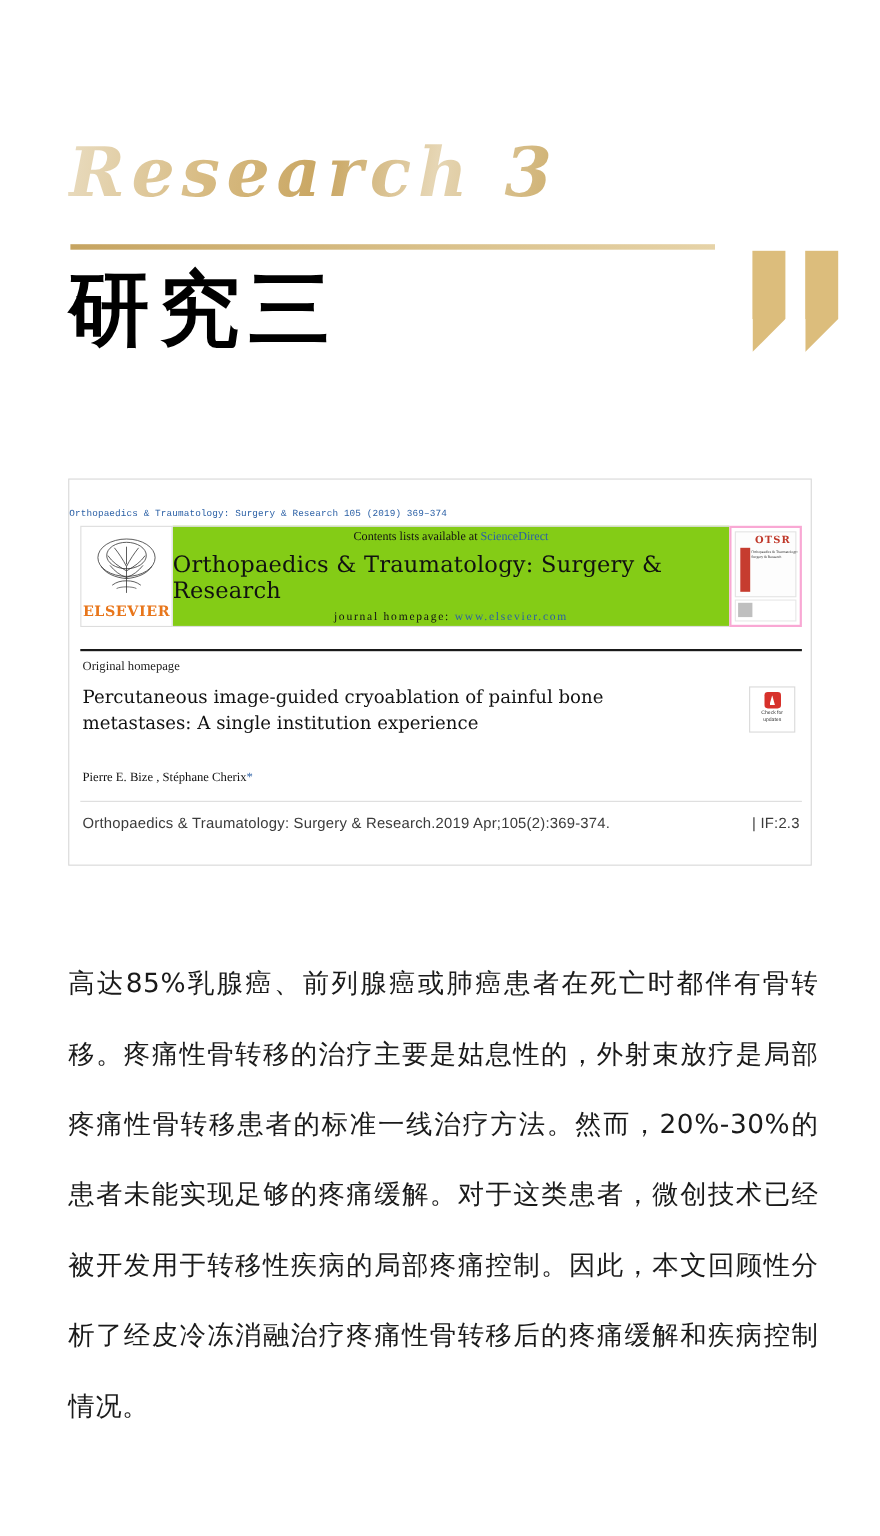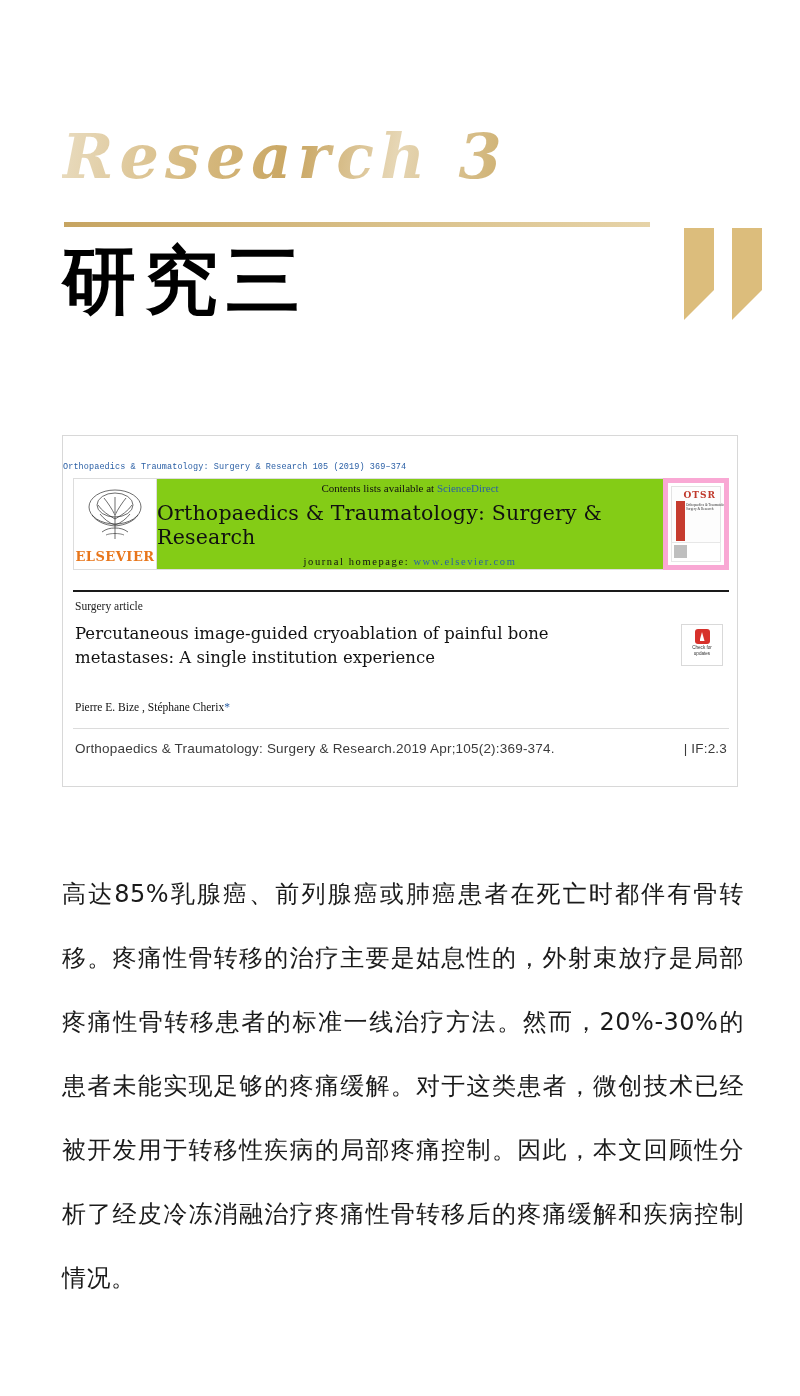--- a/index.html
+++ b/index.html
@@ -172,21 +172,21 @@
   }
   .homepage-line {
     font-family: "Liberation Serif", serif;
     font-size: 10.5px;
     letter-spacing: 1.6px;
     color: #111;
   }
   .homepage-line .url { color: #2a5fa5; }
   .cover-box {
     width: 66px;
-    border: 5px solid #f9a8d4;
+    border: 2px solid #f9a8d4;
     background: #fff;
     position: relative;
     box-sizing: border-box;
     overflow: hidden;
   }
   .cover-top {
     position: absolute;
     left: 3px; top: 3px; right: 3px;
     height: 58px;
     border: 1px solid #e3e3e3;
@@ -417,21 +417,21 @@
         <div class="cover-bottom">
             <div class="cover-thumb"></div>
           </div>
       </div>
 
     </div>
   </div>
 
   <div class="rule-thick"></div>
 
-  <div class="orig-article">Surgery article</div>
+  <div class="orig-article">Original homepage</div>
 
   <div class="paper-title">Percutaneous image-guided cryoablation of painful bone metastases: A single institution experience</div>
 
   <div class="crossmark">
     <div class="cm-logo"></div>
     <div class="cm-txt">Check for</div>
     <div class="cm-txt">updates</div>
   </div>
 
   <div class="authors">

